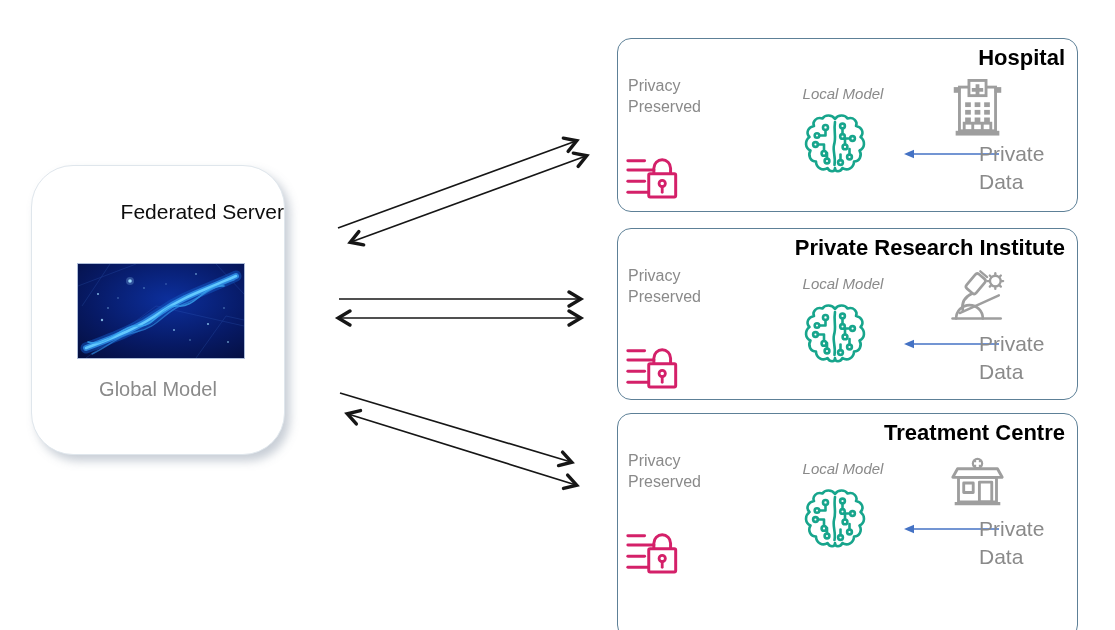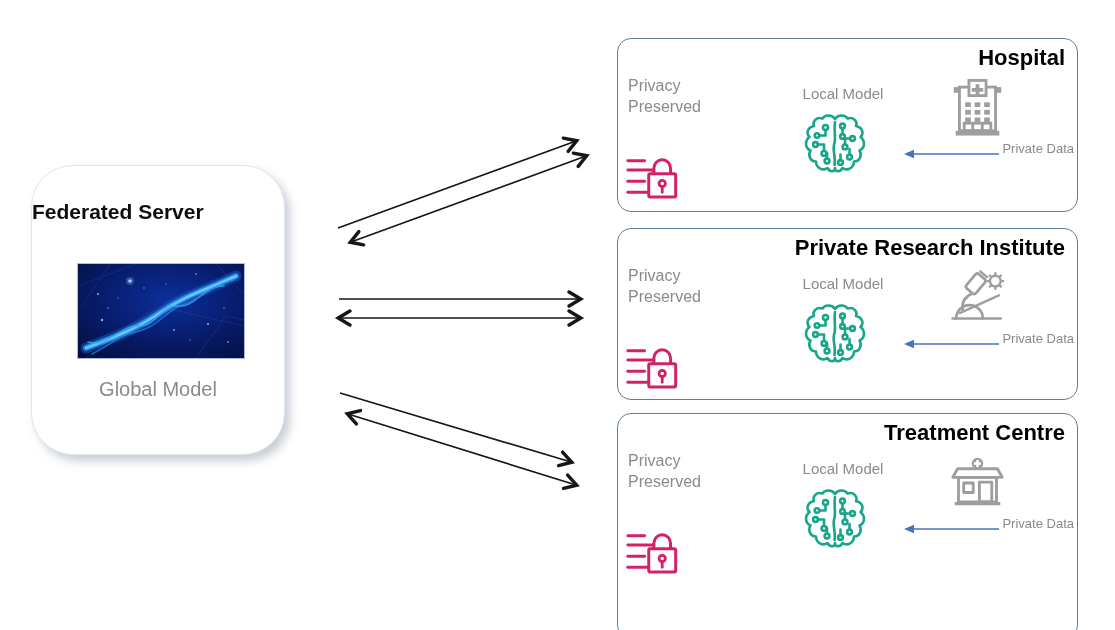--- a/index.html
+++ b/index.html
@@ -10,41 +10,41 @@
   
   .exchange{position:absolute;left:0;top:0;z-index:3;pointer-events:none;}
   .exchange line{stroke:var(--exchange-arrow-black,#161616);stroke-width:1.7;}
   .arrhead{stroke:var(--exchange-arrow-black,#161616);}
   
   .server-box{
     position:absolute;left:31px;top:165px;width:252px;height:288px;z-index:2;
     background:#fff;border:1px solid #dfe6ec;border-radius:42px;
     box-shadow:5px 6px 10px rgba(96,115,138,.35);
   }
-  .server-title{position:absolute;top:34px;left:0;width:100%;text-align:left;
-    font-size:21px;font-weight:700;color:#0d0d0d;}
+  .server-title{position:absolute;top:34px;left:0;width:100%;text-align:right;
+    font-size:21px;font-weight:400;color:#0d0d0d;}
   .server-image{position:absolute;left:45px;top:97px;width:168px;height:96px;
     border:1px solid #aebdd9;box-sizing:border-box;}
   .server-image svg{display:block;width:100%;height:100%;}
   .server-caption{position:absolute;top:212px;left:0;width:100%;text-align:center;
     font-size:20px;color:var(--label-gray,#8a8a8a);}
   
   .client-box{
     position:absolute;left:617px;width:461px;z-index:2;background:#fff;
     border:1.4px solid var(--client-border-blue-gray,#5d8097);border-radius:14px;
     box-sizing:border-box;
   }
   .client-title{position:absolute;top:6px;right:12px;font-size:22px;font-weight:700;
     color:#000000;white-space:nowrap;}
   .privacy-label{position:absolute;left:10px;top:36px;width:88px;font-size:16px;
     line-height:1.33;color:var(--label-gray,#8a8a8a);}
   .local-label{position:absolute;left:168px;top:46px;width:114px;text-align:center;
-    font-size:15px;color:var(--label-gray,#8a8a8a);}
-  .private-label{position:absolute;right:3px;top:101px;width:74px;text-align:right;
-    font-size:13px;line-height:1.35;color:var(--label-gray,#8a8a8a);}
+    font-size:15px;color:var(--label-gray,#8a8a8a);font-style:italic;}
+  .private-label{position:absolute;right:24px;top:101px;width:74px;text-align:left;
+    font-size:21px;line-height:1.35;color:var(--label-gray,#8a8a8a);}
   .lock-icon{position:absolute;left:8px;top:114px;width:52px;height:47px;}
   .brain-icon{position:absolute;left:186px;top:74px;width:62px;height:64px;}
   .inst-icon{position:absolute;left:331px;top:38px;width:57px;height:62px;}
   .data-arrow{position:absolute;left:283px;top:108px;width:106px;height:14px;}
   .icon-svg{display:block;width:100%;height:100%;}
   
   .lock-icon .icon-svg{color:var(--privacy-pink,#d42069);}
   .brain-icon .icon-svg{color:var(--model-teal,#17a58c);}
   .inst-icon .icon-svg{color:var(--institution-gray,#9e9e9e);}
   .data-arrow line{stroke:var(--data-arrow-blue,#4472c4);stroke-width:1.3;}

